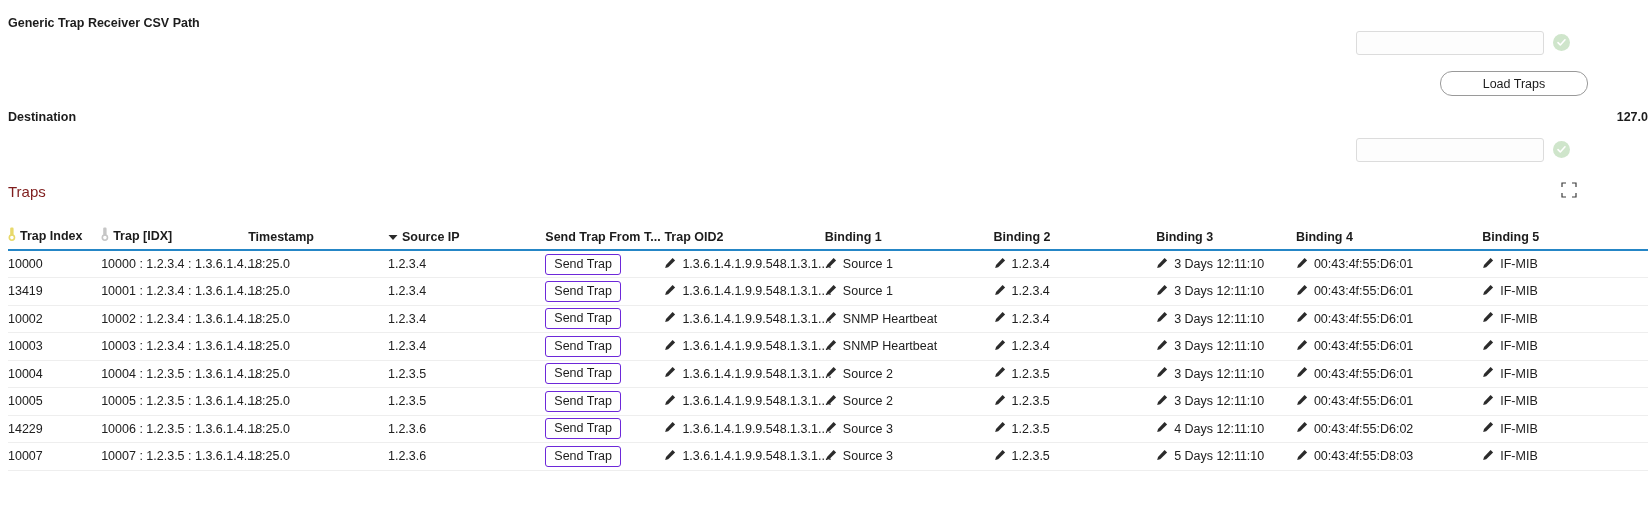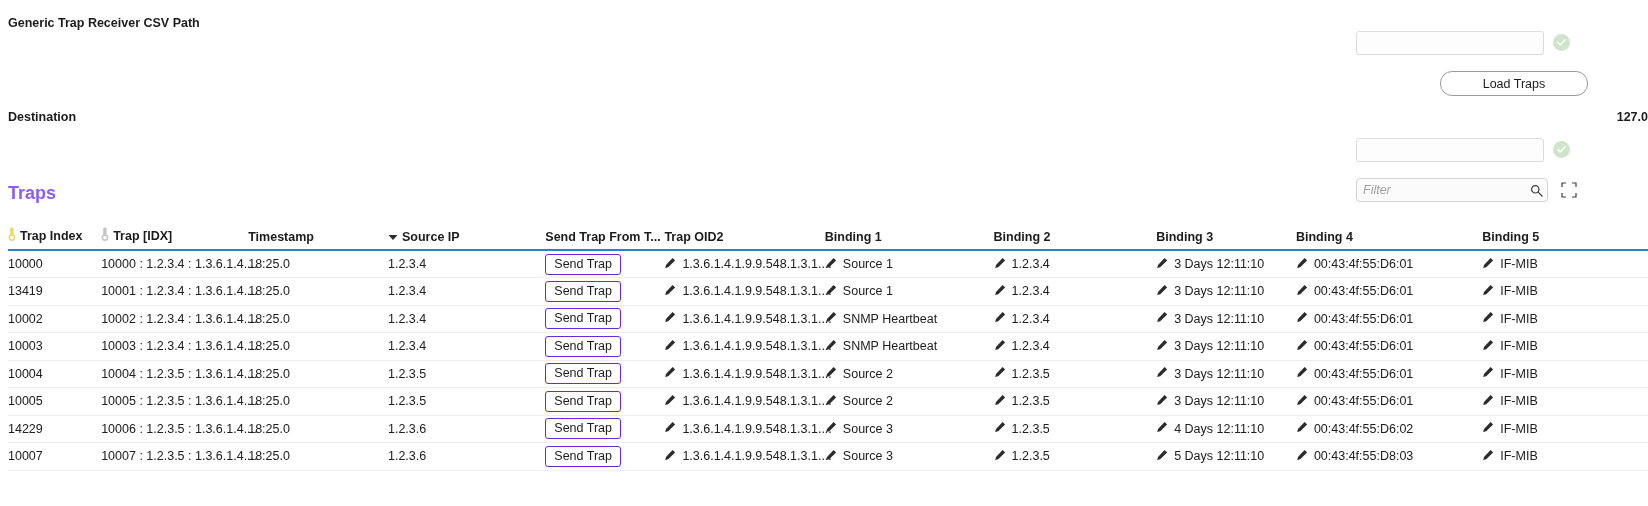--- a/index.html
+++ b/index.html
@@ -83,23 +83,23 @@
     font-size: 12.5px;
     color: #1c1c1c;
     cursor: pointer;
     padding: 0 8px;
     line-height: 19px;
   }
 
   
   .section-title {
     position: absolute;
-    font-size: 18px;
-    font-weight: bold;
-    color: #8b5cf6;
+    font-size: 15px;
+    font-weight: normal;
+    color: #7f1d1d;
   }
 
   .filter-wrap {
     position: absolute;
     width: 192px; height: 24px;
     border: 1px solid #d4d4d4;
     border-radius: 4px;
     background: #fbfbfb;
     display: flex;
     align-items: center;
@@ -200,29 +200,20 @@
   <input class="txt-input" style="left: 1356px; top: 138px; width: 188px;" placeholder="">
 
   <div class="ok-badge" style="left:1553px; top:141px;">
     <svg width="11" height="11" viewBox="0 0 11 11">
       <path d="M2 5.6 L4.3 8 L9 2.8" stroke="#ffffff" stroke-width="1.6" fill="none" stroke-linecap="round" stroke-linejoin="round"></path>
     </svg>
   </div>
 
   <div class="section-title" style="left:8px; top:183px;">Traps</div>
 
-  <div class="filter-wrap" style="left:1356px; top:178px;">
-    <input placeholder="Filter" style="">
-    <span class="filter-search">
-      <svg width="13" height="13" viewBox="0 0 13 13">
-        <circle cx="5.3" cy="5.3" r="3.7" stroke="#3c3c3c" stroke-width="1.2" fill="none"></circle>
-        <line x1="8.2" y1="8.2" x2="12" y2="12" stroke="#3c3c3c" stroke-width="1.2" stroke-linecap="round"></line>
-      </svg>
-    </span>
-  </div>
 
   <div class="expand-icon" style="left:1561px; top:182px;">
     <svg width="16" height="16" viewBox="0 0 16 16">
       <path d="M1 5 V1 H5" stroke="#3c3c3c" stroke-width="1.2" fill="none"></path>
       <path d="M11 1 H15 V5" stroke="#3c3c3c" stroke-width="1.2" fill="none"></path>
       <path d="M15 11 V15 H11" stroke="#3c3c3c" stroke-width="1.2" fill="none"></path>
       <path d="M5 15 H1 V11" stroke="#3c3c3c" stroke-width="1.2" fill="none"></path>
     </svg>
   </div>
 

